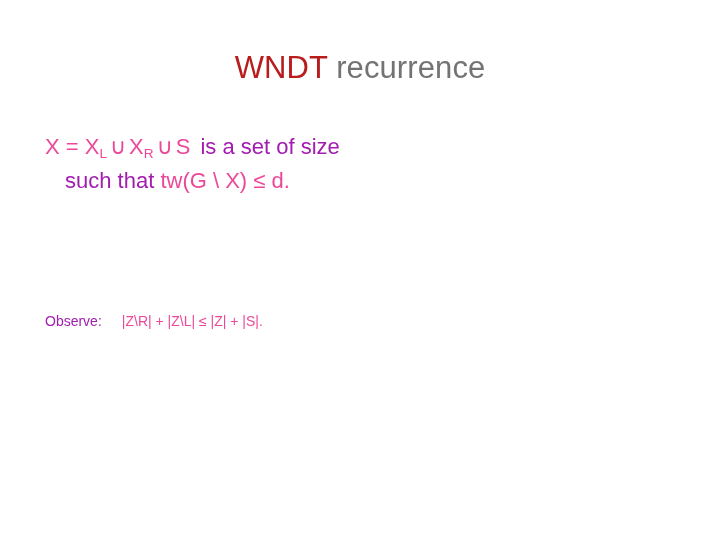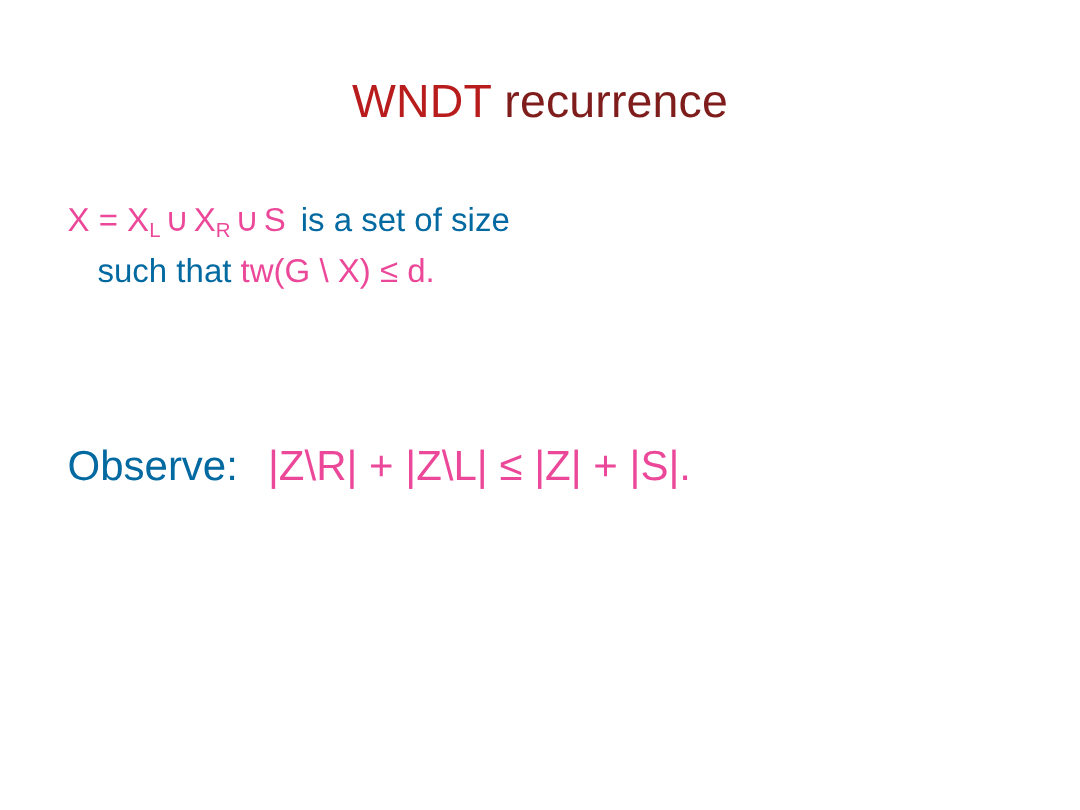--- a/index.html
+++ b/index.html
@@ -26,59 +26,59 @@
     top: 48px;
     left: 0;
     width: 720px;
     text-align: center;
     font-size: 31px;
     line-height: 40px;
     white-space: nowrap;
     letter-spacing: 0.1px;
   }
   .title-accent { color: #b91c1c; }
-  .title-plain  { color: #7f1d1d; }
+  .title-plain  { color: #737373; }
 
   
   .body-block {
     position: absolute;
     top: 130px;
     left: 45px;
     width: 660px;
     font-size: 22px;
     line-height: 34px;
     color: #1a1a1a;
   }
   .line { white-space: nowrap; }
   .line.indent { padding-left: 23px; }
   .line.indent2 { padding-left: 20px; }
 
   .red { color: #ec4899; }
-  .blk { color: #0369a1; margin-top: 32px; }
+  .blk { color: #a21caf; margin-top: 32px; }
 
   sub {
     font-size: 0.62em;
     vertical-align: -0.28em;
     line-height: 0;
   }
   sup {
     font-size: 0.62em;
     vertical-align: 0.50em;
     line-height: 0;
   }
 
   .union { padding: 0 3px; }
 
   
   .observe-block {
     position: absolute;
-    top: 294px;
+    top: 304px;
     left: 45px;
     width: 660px;
-    font-size: 28px;
+    font-size: 14px;
     line-height: 34px;
     white-space: nowrap;
   }
   .gap { display: inline-block; width: 10px; }
 </style>
 </head>
 <body>
 
 <div class="slide">
 

